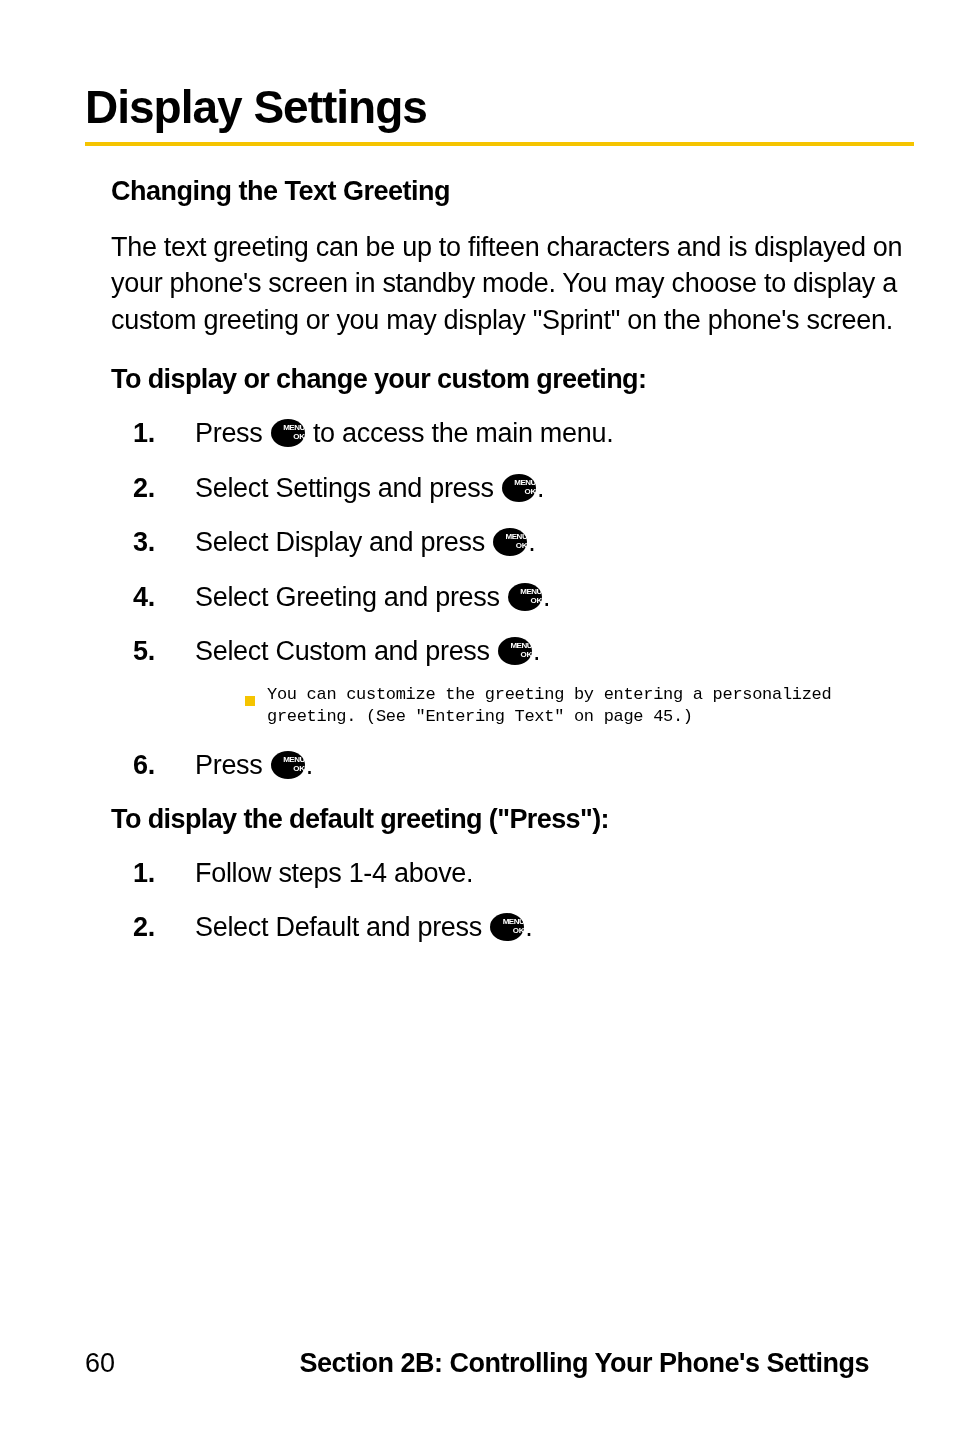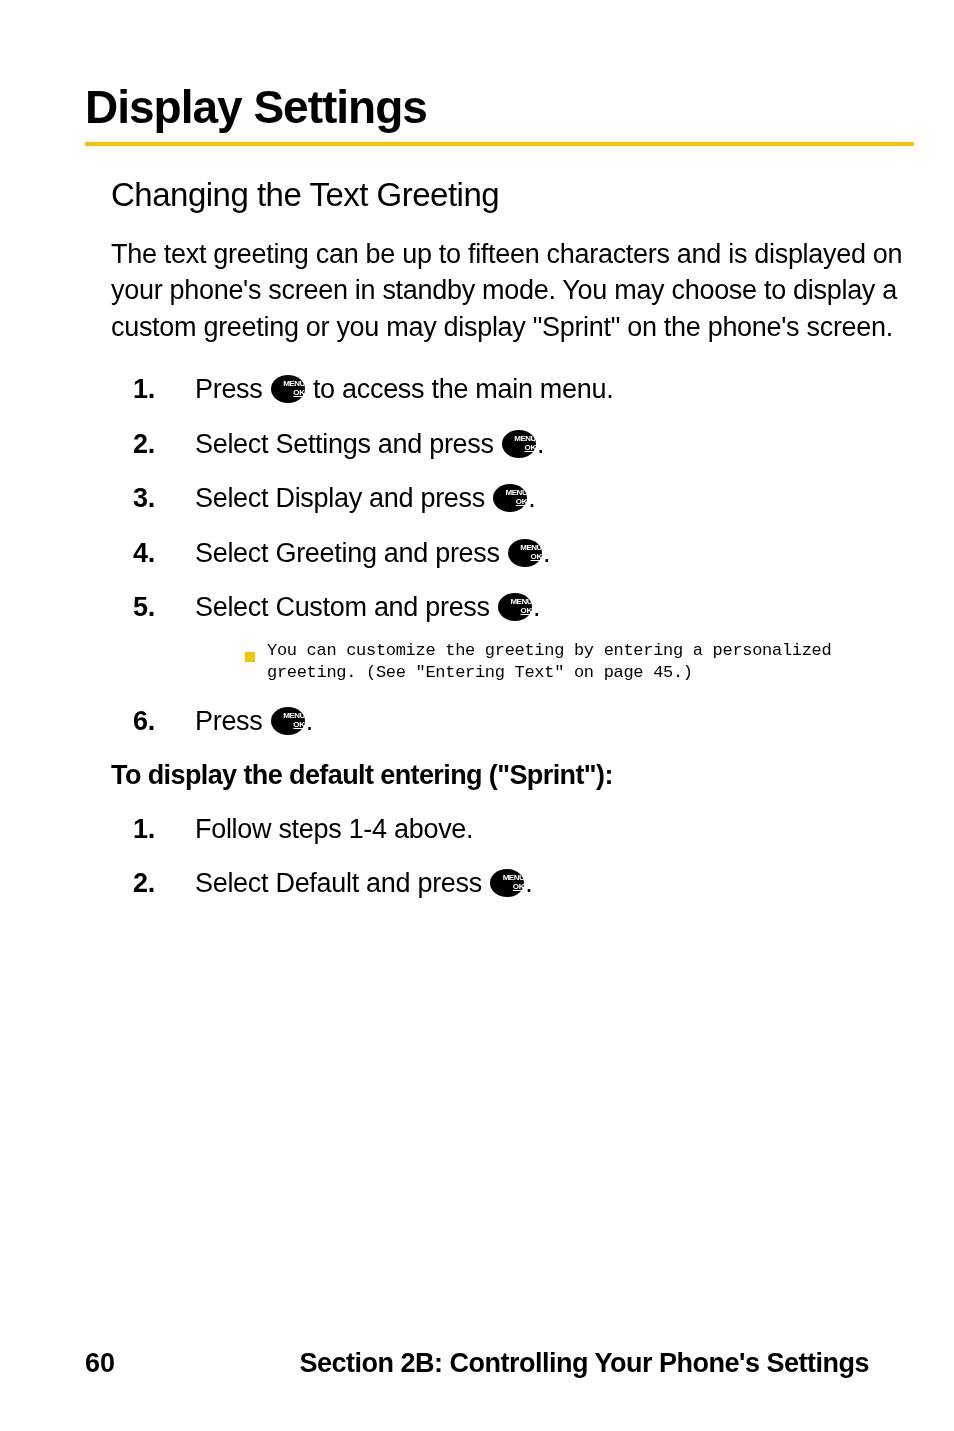--- a/index.html
+++ b/index.html
@@ -28,22 +28,22 @@
   }
   .rule {
     border: none;
     border-top: 4px solid #f5c400;
     margin: 8px 0 30px 0;
   }
   .content {
     padding-left: 26px;
   }
   h2.subheading {
-    font-size: 33px;
-    font-weight: 400;
+    font-size: 27px;
+    font-weight: 700;
     margin: 0 0 22px 0;
     letter-spacing: -0.5px;
   }
   p.intro {
     font-size: 27px;
     line-height: 1.35;
     margin: 0 0 26px 0;
     letter-spacing: -0.3px;
   }
   p.instruction-title {
@@ -96,21 +96,20 @@
     line-height: 1;
   }
   .menu-ok-icon .t1 {
     font-size: 8px;
     top: 5px;
     letter-spacing: -0.5px;
   }
   .menu-ok-icon .t2 {
     font-size: 8px;
     top: 14px;
-    text-decoration: underline;
   }
   .sublist {
     list-style: none;
     padding: 0 0 0 50px;
     margin: 14px 0 0 0;
   }
   .sublist li {
     position: relative;
     padding-left: 22px;
     font-size: 17px;
@@ -130,21 +129,21 @@
     position: absolute;
     bottom: 52px;
     left: 85px;
     right: 85px;
     display: flex;
     justify-content: space-between;
     align-items: baseline;
   }
   .footer .page-num {
     font-size: 27px;
-    font-weight: 700;
+    font-weight: 400;
   }
   .footer .section-label {
     font-size: 27px;
     font-weight: 700;
     letter-spacing: -0.5px;
   }
 </style>
 </head>
 <body>
 
@@ -152,20 +151,21 @@
 
   <h1 class="section-title">Display Settings</h1>
   <hr class="rule">
 
   <div class="content">
 
     <h2 class="subheading">Changing the Text Greeting</h2>
 
     <p class="intro">The text greeting can be up to fifteen characters and is displayed on your phone's screen in standby mode. You may choose to display a custom greeting or you may display "Sprint" on the phone's screen.</p>
 
+    <p class="instruction-title">To display or change your custom greeting:</p>
 
     <ol class="steps">
       <li>
         <span class="num">1.</span>
         <span>Press </span><span class="menu-ok-icon"><span class="t1">MENU</span><span class="t2">OK</span></span><span> to access the main menu.</span>
       </li>
       <li>
         <span class="num">2.</span>
         <span>Select </span><span class="strong">Settings</span><span> and press </span><span class="menu-ok-icon"><span class="t1">MENU</span><span class="t2">OK</span></span><span>.</span>
       </li>
@@ -186,21 +186,21 @@
             <span>You can customize the greeting by entering a personalized greeting. (See "Entering Text" on page 45.)</span>
           </li>
         </ul>
       </li>
       <li>
         <span class="num">6.</span>
         <span>Press </span><span class="menu-ok-icon"><span class="t1">MENU</span><span class="t2">OK</span></span><span>.</span>
       </li>
     </ol>
 
-    <p class="instruction-title">To display the default entering ("Sprint"):</p>
+    <p class="instruction-title">To display the default greeting ("Press"):</p>
 
     <ol class="steps">
       <li>
         <span class="num">1.</span>
         <span>Follow steps 1-4 above.</span>
       </li>
       <li>
         <span class="num">2.</span>
         <span>Select </span><span class="strong">Default</span><span> and press </span><span class="menu-ok-icon"><span class="t1">MENU</span><span class="t2">OK</span></span><span>.</span>
       </li>

